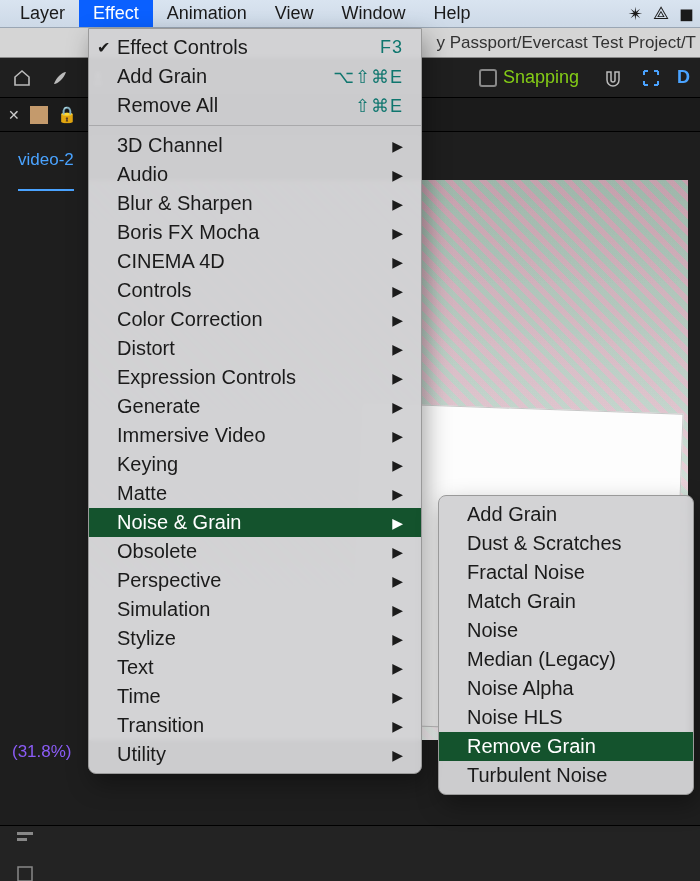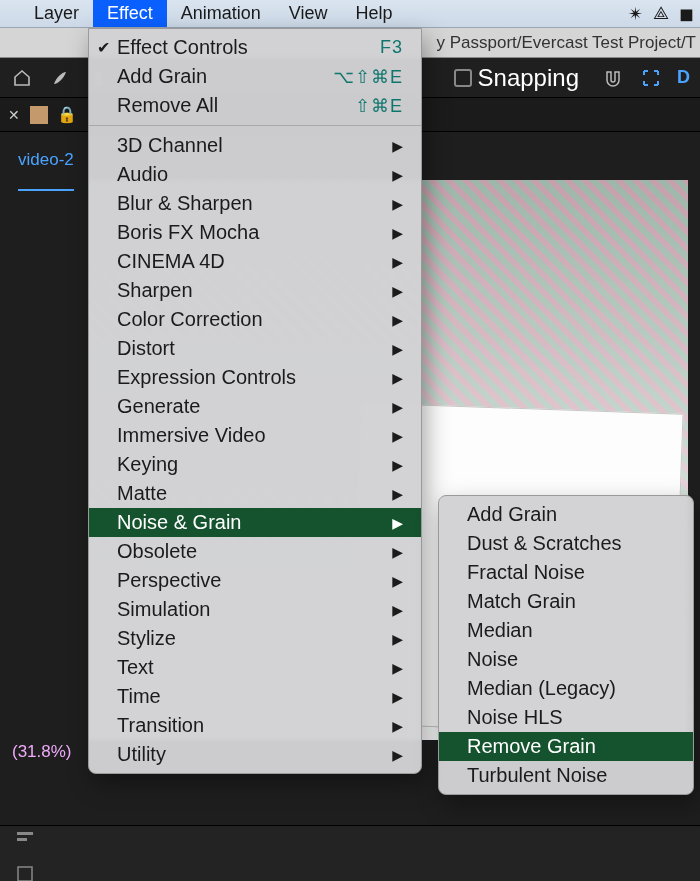--- a/index.html
+++ b/index.html
@@ -4,21 +4,21 @@
 <style>
   * { box-sizing: border-box; margin: 0; padding: 0; font-family: -apple-system, "Helvetica Neue", Arial, sans-serif; }
   body { width: 700px; height: 881px; overflow: hidden; background: #1e1e1e; position: relative; }
 
   
   .menubar {
     height: 28px;
     background: linear-gradient(#d9e4f0, #cdd9e7);
     display: flex; align-items: center;
     font-size: 18px; color: #1a1a1a;
-    padding-left: 20px;
+    padding-left: 6px;
     border-bottom: 1px solid #9aa6b4;
   }
   .menubar .menu-item { padding: 3px 14px; cursor: default; }
   .menubar .menu-item.active { background: #0a60ff; color: #fff; }
   .menubar .right-icons { margin-left: auto; display: flex; align-items: center; gap: 10px; padding-right: 6px; }
   .menubar .right-icons span { font-size: 18px; }
 
   
   .pathbar {
     height: 30px; background: #d5d5d5; color: #333;
@@ -26,21 +26,21 @@
     padding-right: 4px; border-bottom: 1px solid #888;
   }
 
   
   .toolbar {
     height: 40px; background: #1f1f1f; display: flex; align-items: center;
     gap: 14px; padding: 0 10px; border-bottom: 1px solid #000;
   }
   .toolbar .icon-slot { width: 24px; height: 24px; display:flex;align-items:center;justify-content:center; color:#bbb; }
   .toolbar .snapping {
-    display: flex; align-items: center; gap: 6px; color: #ffffff; font-size: 24px;
+    display: flex; align-items: center; gap: 6px; color: #84cc16; font-size: 18px;
     margin-left: auto;
   }
   .toolbar .snapping .cb { width:18px;height:18px;border:2px solid #888;border-radius:3px; }
   .toolbar .tool-right { display:flex; gap:14px; align-items:center; margin-left:8px; }
   .toolbar .tool-blue { color:#4aa3ff; font-weight:600; font-size:18px; }
 
   
   .subbar { height: 34px; background:#1b1b1b; display:flex; align-items:center; gap:10px; padding:0 8px; border-bottom:1px solid #000; }
   .subbar .x { color:#ccc; font-size:14px; }
   .subbar .swatch { width:18px;height:18px;background:#c49a6c; }
@@ -60,21 +60,21 @@
       repeating-linear-gradient(45deg,#6a3a4a 0 6px,#3a5a4a 6px 12px),
       linear-gradient(#bfbfbf,#efefef);
     background-blend-mode: overlay;
     filter: contrast(1.2) saturate(1.3);
   }
   .preview::after{
     content:""; position:absolute; right:10px; bottom:10px; width:320px; height:320px;
     background:#e8e8e8; transform:rotate(2deg); border:1px solid #bbb;
   }
 
-  .zoom-label { position:absolute; left:12px; top:742px; color:#f0abfc; font-size:17px; }
+  .zoom-label { position:absolute; left:12px; top:742px; color:#8b5cf6; font-size:17px; }
 
   
   .timeline {
     position:absolute; left:0; bottom:0; height:56px; width:700px;
     background:#232323; border-top:1px solid #000;
     display:flex; gap:18px; padding:0 14px;flex-direction:column;
   }
   .timeline .tl-icon { width:22px;height:22px;color:#888; display:flex;align-items:center;justify-content:center; }
   .timeline .track {
     flex:1; height:24px; background:#0c3a54; position:relative; border:1px solid #000;
@@ -110,20 +110,21 @@
 
 </style>
 </head>
 <body>
 
 <div class="menubar">
   <span class="menu-item">Layer</span>
   <span class="menu-item active">Effect</span>
   <span class="menu-item">Animation</span>
   <span class="menu-item">View</span>
+  <span class="menu-item">Window</span>
   <span class="menu-item">Help</span>
   <span class="right-icons">
     <span>✴</span>
     <span>⟁</span>
     <span>◼</span>
   </span>
 </div>
 
 <div class="pathbar">
   <span>y Passport/Evercast Test Project/T</span>
@@ -242,21 +243,21 @@
     </div>
   <div class="row">
       <span>Boris FX Mocha</span>
       <span class="arrow">▶</span>
     </div>
   <div class="row">
       <span>CINEMA 4D</span>
       <span class="arrow">▶</span>
     </div>
   <div class="row">
-      <span>Sharpen</span>
+      <span>Controls</span>
       <span class="arrow">▶</span>
     </div>
   <div class="row">
       <span>Color Correction</span>
       <span class="arrow">▶</span>
     </div>
   <div class="row">
       <span>Distort</span>
       <span class="arrow">▶</span>
     </div>
@@ -325,27 +326,27 @@
   <div class="row">
       <span>Dust &amp; Scratches</span>
     </div>
   <div class="row">
       <span>Fractal Noise</span>
     </div>
   <div class="row">
       <span>Match Grain</span>
     </div>
   <div class="row">
-      <span>Median</span>
-    </div>
-  <div class="row">
       <span>Noise</span>
     </div>
   <div class="row">
       <span>Median (Legacy)</span>
+    </div>
+  <div class="row">
+      <span>Noise Alpha</span>
     </div>
   <div class="row">
       <span>Noise HLS</span>
     </div>
   <div class="row active">
       <span>Remove Grain</span>
     </div>
   <div class="row">
       <span>Turbulent Noise</span>
     </div>

